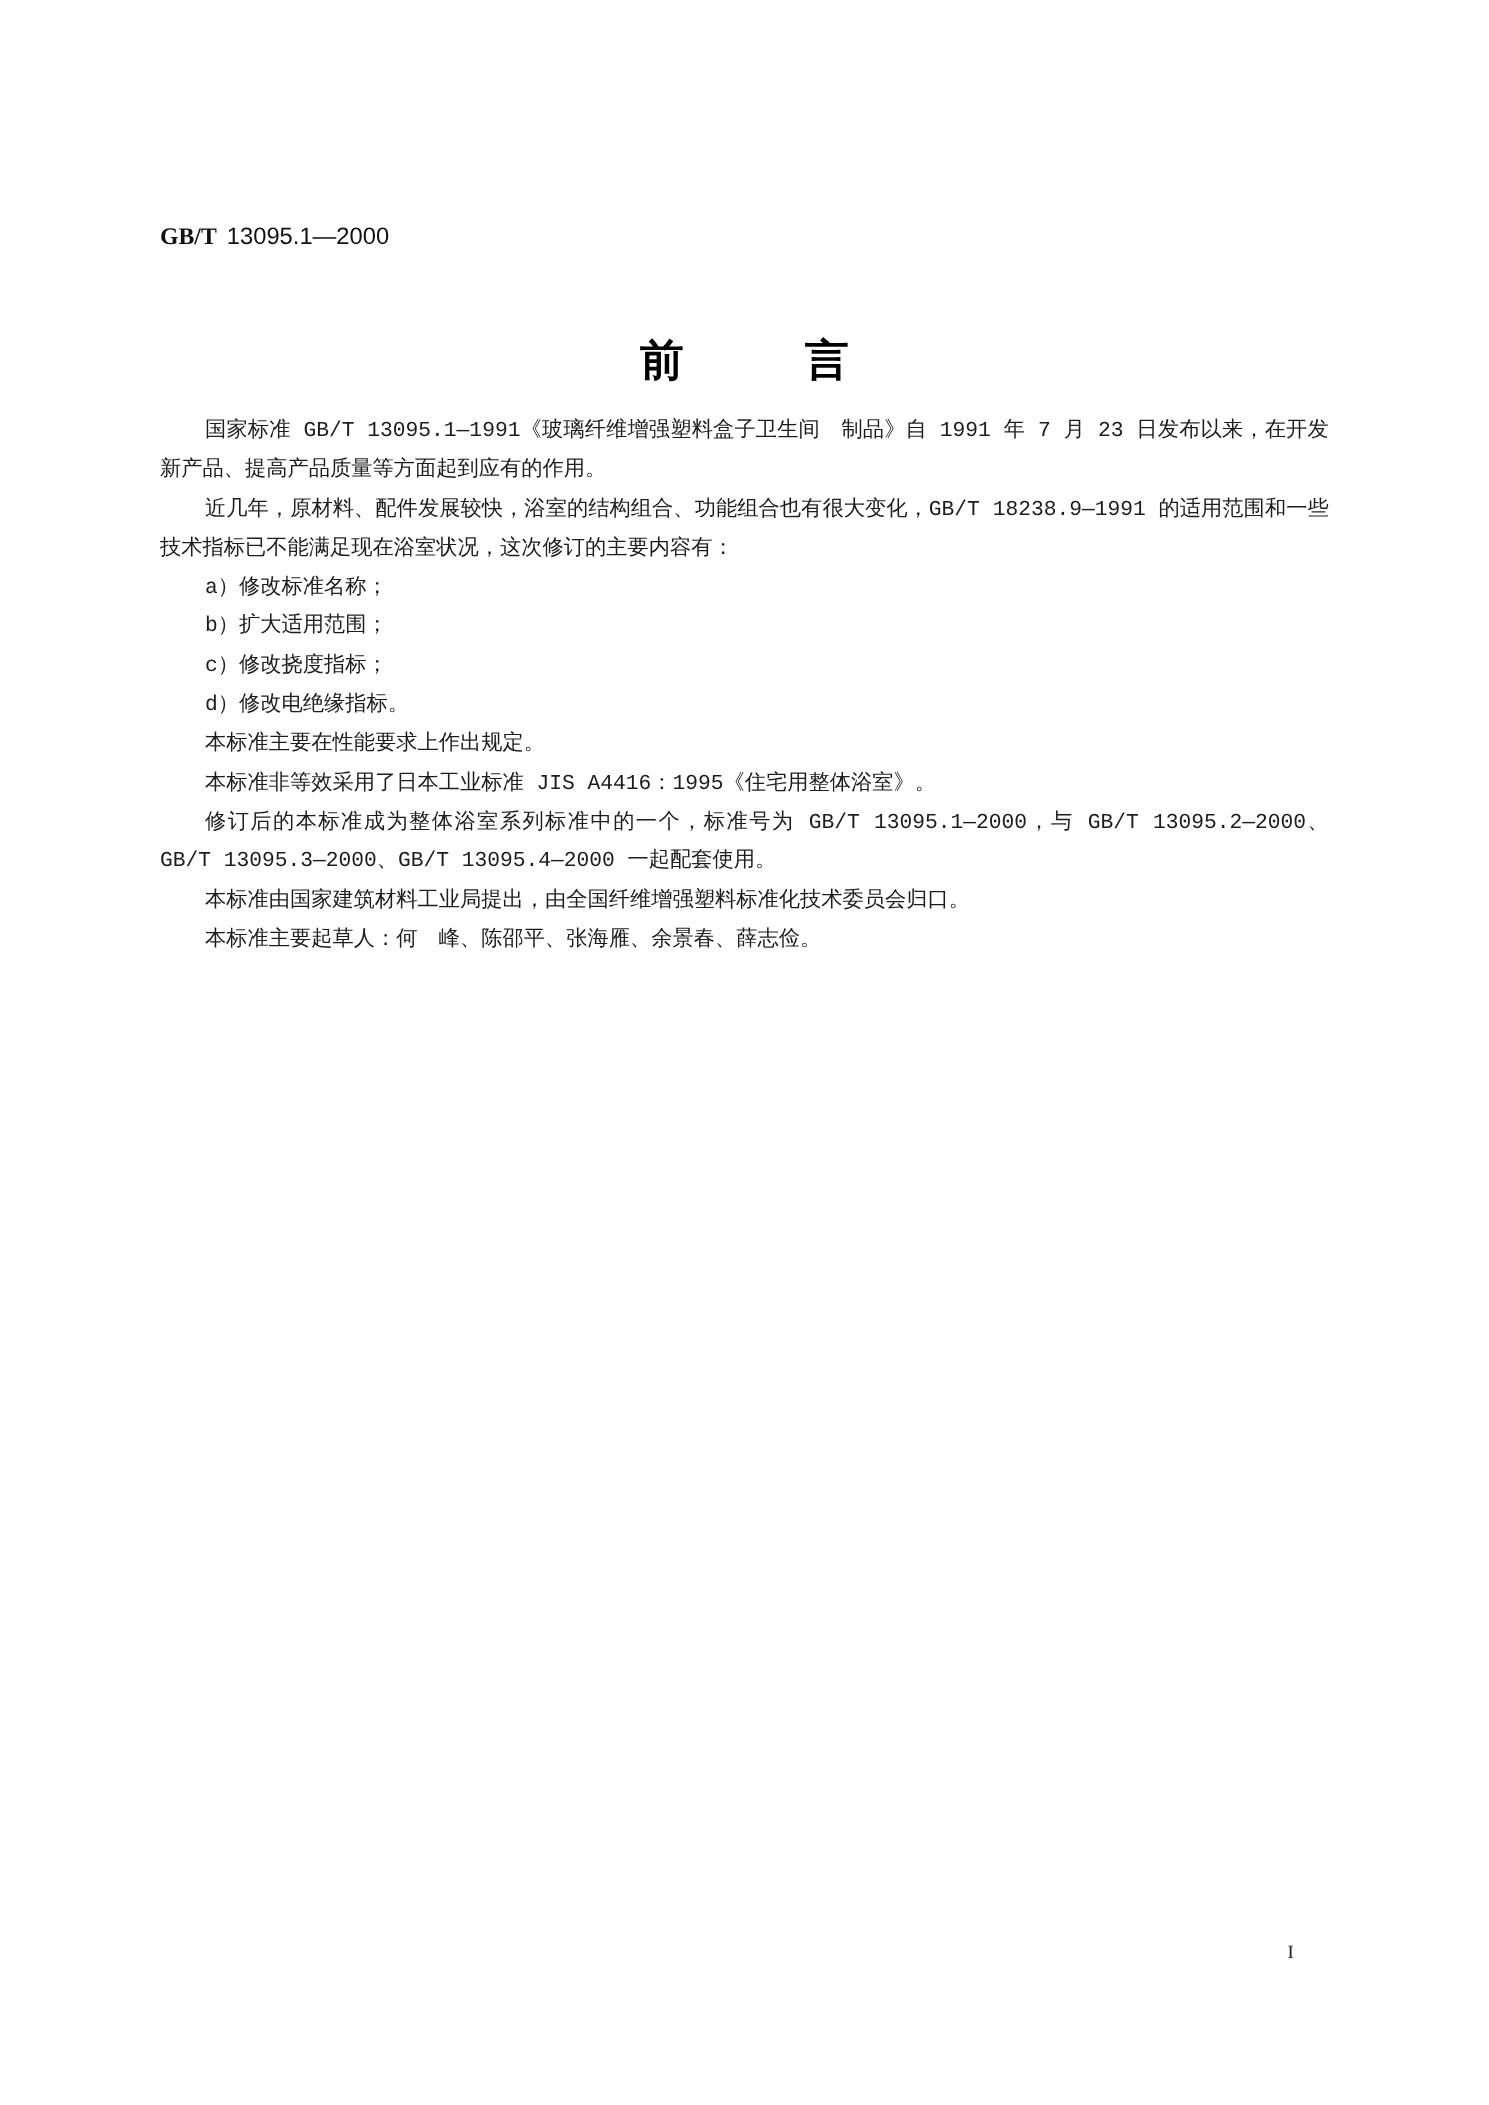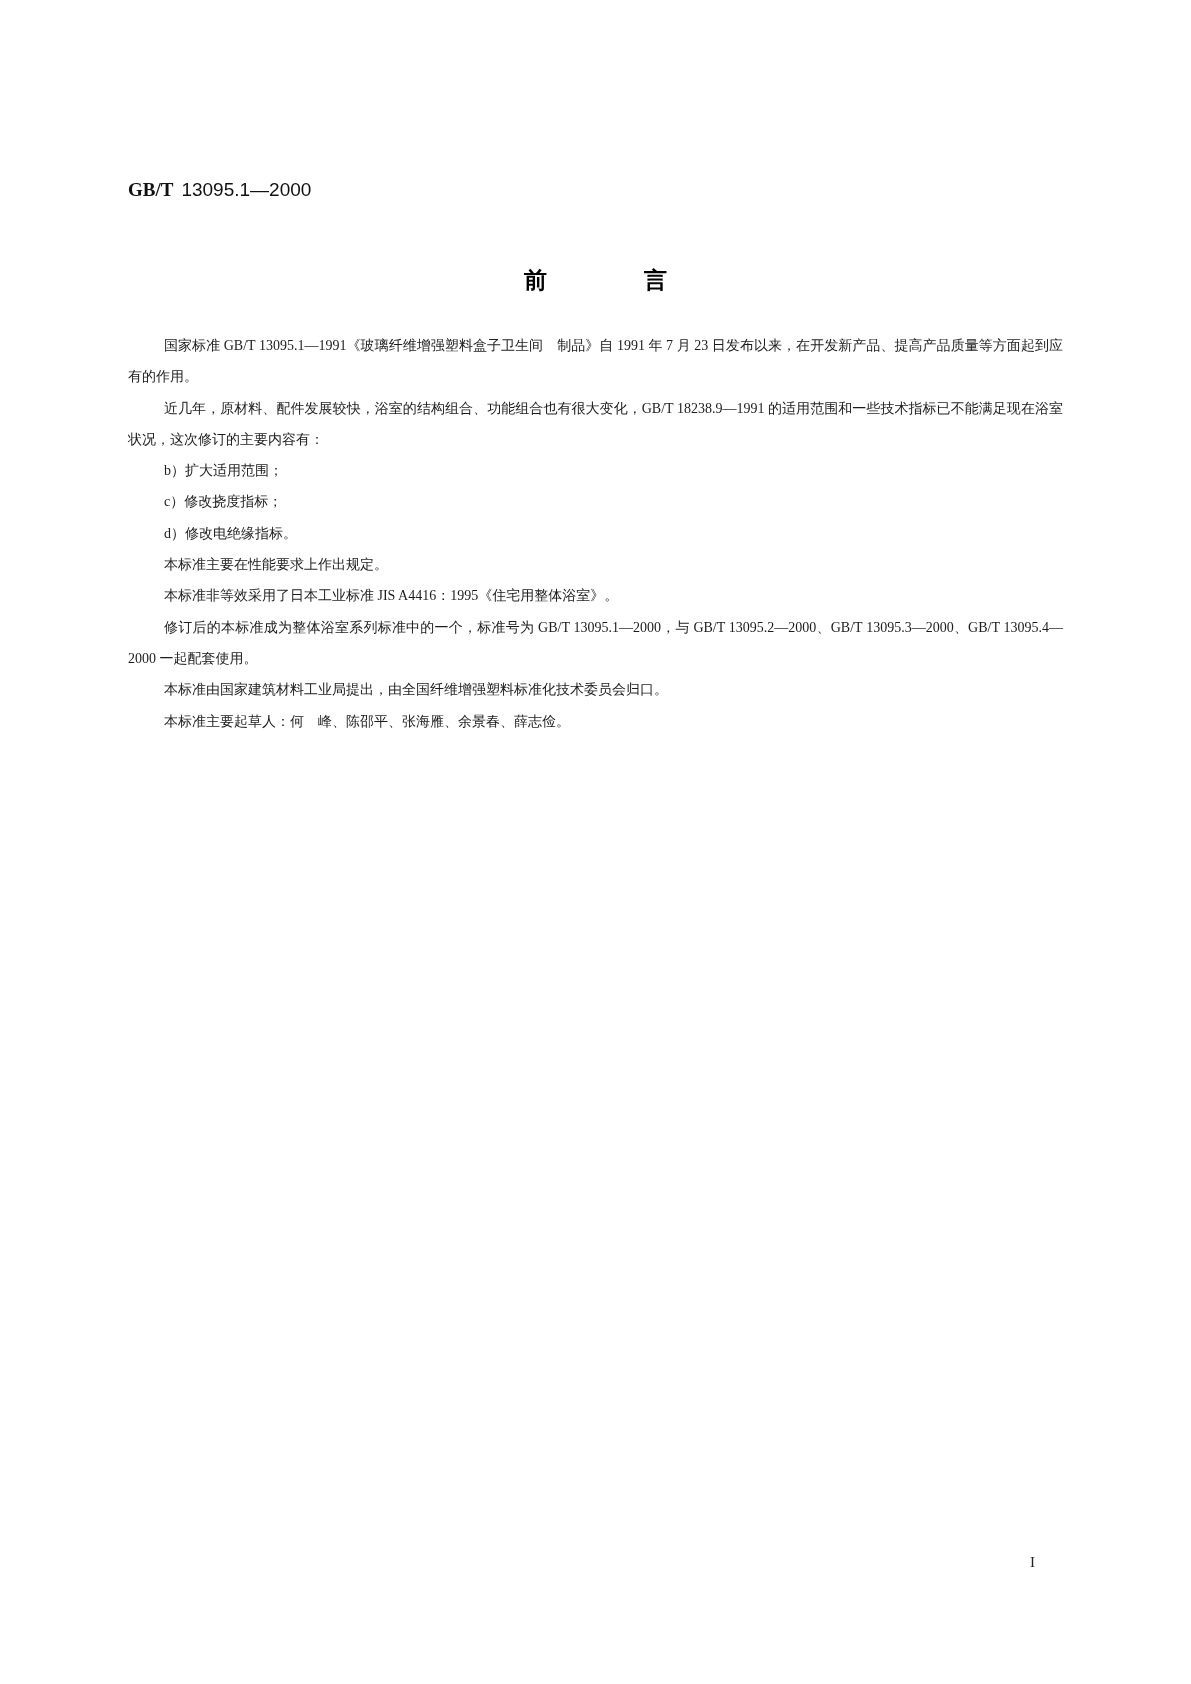--- a/index.html
+++ b/index.html
@@ -36,37 +36,37 @@
       margin-top: 12px;
     }
     .title {
       position: absolute;
       top: 265px;
       left: 0;
       width: 100%;
       text-align: center;
       font-family: "DejaVu Sans", sans-serif;
       font-weight: bold;
-      font-size: 23px;
+      font-size: 35px;
       color: #000;
     }
     .title span {
       display: inline-block;
     }
     .title .gap {
       width: 97px;
     }
     .body-text {
       position: absolute;
       left: 128px;
       top: 330px;
       width: 935px;
-      font-size: 14px;
+      font-size: 17px;
       line-height: 31.3px;
-      font-family: Liberation Serif, serif;
+      font-family: Liberation Mono, monospace;
       color: #1c1c1c;
     }
     .body-text p {
       margin: 0;
       text-indent: 36px;
       text-align: justify;
       text-align-last: left;
     }
     .body-text p.list-item {
       text-indent: 36px;
@@ -87,20 +87,21 @@
   <span class="prefix">GB/T</span><span class="num">13095.1—2000</span>
 </div>
 
 <div class="title">
   <span>前</span><span class="gap"></span><span>言</span>
 </div>
 
 <div class="body-text">
   <p>国家标准 GB/T 13095.1—1991《玻璃纤维增强塑料盒子卫生间　制品》自 1991 年 7 月 23 日发布以来，在开发新产品、提高产品质量等方面起到应有的作用。</p>
   <p>近几年，原材料、配件发展较快，浴室的结构组合、功能组合也有很大变化，GB/T 18238.9—1991 的适用范围和一些技术指标已不能满足现在浴室状况，这次修订的主要内容有：</p>
+  <p class="list-item">a）修改标准名称；</p>
   <p class="list-item">b）扩大适用范围；</p>
   <p class="list-item">c）修改挠度指标；</p>
   <p class="list-item">d）修改电绝缘指标。</p>
   <p>本标准主要在性能要求上作出规定。</p>
   <p>本标准非等效采用了日本工业标准 JIS A4416：1995《住宅用整体浴室》。</p>
   <p>修订后的本标准成为整体浴室系列标准中的一个，标准号为 GB/T 13095.1—2000，与 GB/T 13095.2—2000、GB/T 13095.3—2000、GB/T 13095.4—2000 一起配套使用。</p>
   <p>本标准由国家建筑材料工业局提出，由全国纤维增强塑料标准化技术委员会归口。</p>
   <p>本标准主要起草人：何　峰、陈邵平、张海雁、余景春、薛志俭。</p>
 </div>
 

